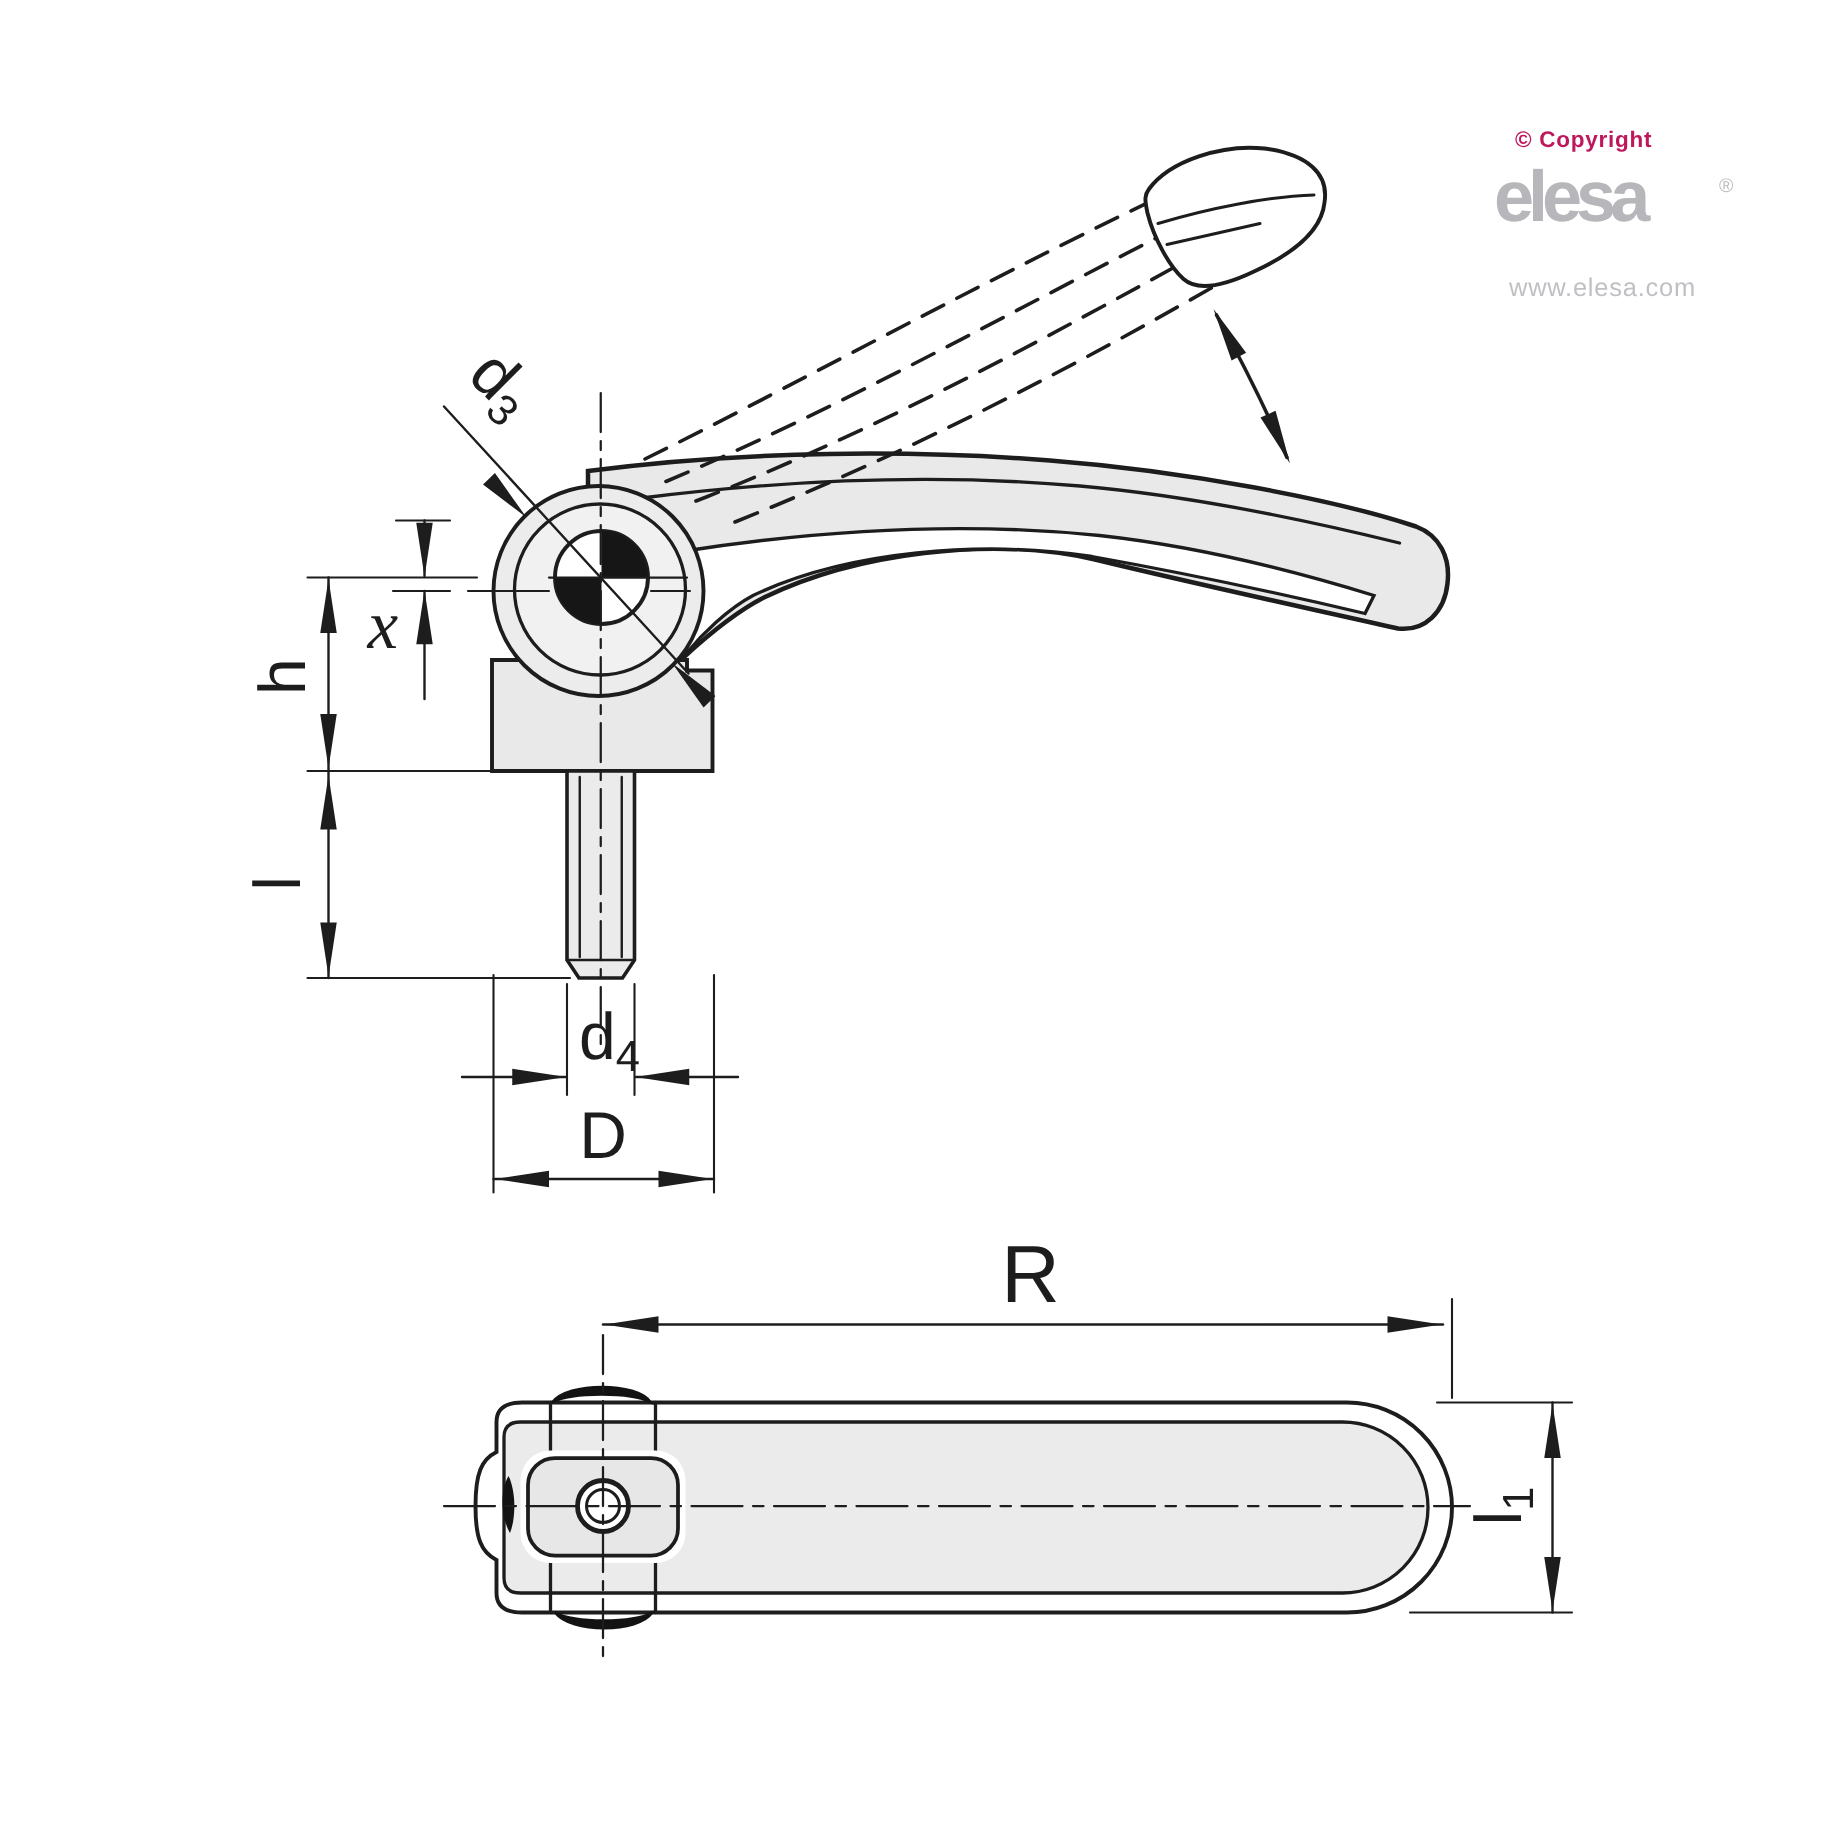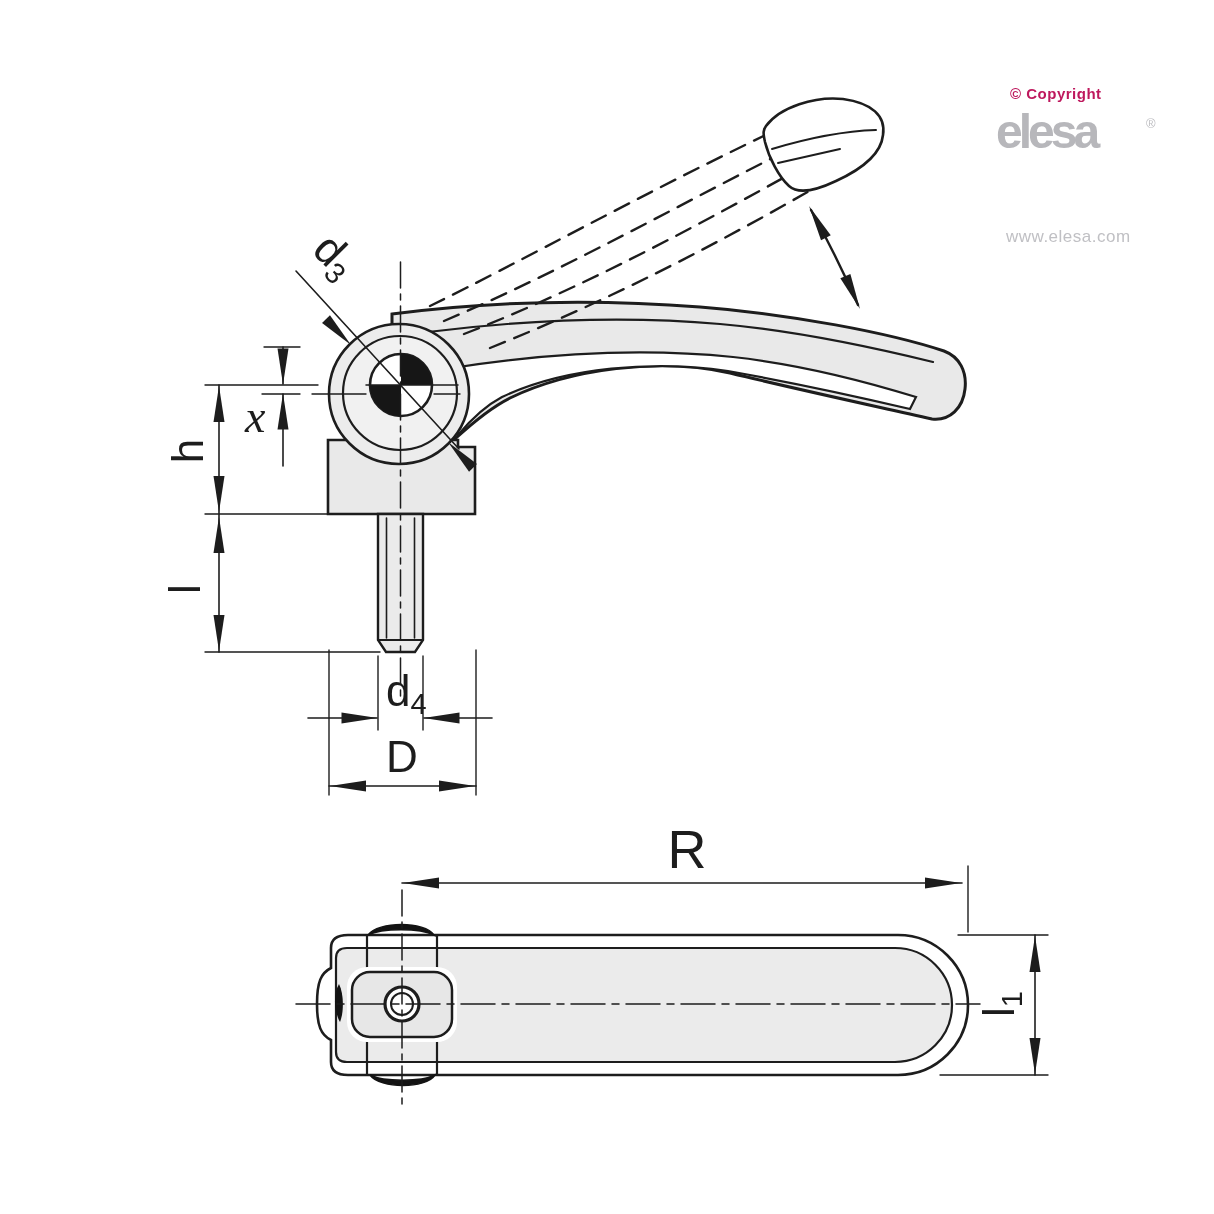--- a/index.html
+++ b/index.html
@@ -10,21 +10,21 @@
   .dimtext .sub{font-size:29px;}
   .xitalic{font-family:"Liberation Serif", serif;font-style:italic;font-size:46px;fill:#1d1d1d;}
   .rtext{font-size:54px;}
   .brand{position:absolute;right:0;top:0;width:240px;text-align:left;}
   .brand .copy{position:absolute;left:36px;top:85px;font-size:15px;font-weight:bold;
                color:#be185d;letter-spacing:0.5px;white-space:nowrap;}
   .brand .logo{position:absolute;left:22px;top:108px;font-size:48px;font-weight:bold;
                color:#b7b7bb;letter-spacing:-4px;line-height:1;}
   .brand .reg{position:absolute;left:172px;top:116px;font-size:13px;color:#bcbcc0;}
   .brand .url{position:absolute;left:32px;top:182px;font-size:17px;color:#c0c0c4;
-              letter-spacing:0.5px;white-space:nowrap;margin-top:45px;}
+              letter-spacing:0.5px;white-space:nowrap;}
 </style>
 </head>
 <body>
 
 <div class="stage">
 
 <svg width="1214" height="1214" viewBox="0 0 1214 1214">
   <defs>
     <path id="arr" d="M0,0 L-36,-5.5 L-36,5.5 Z"></path>
   </defs>

